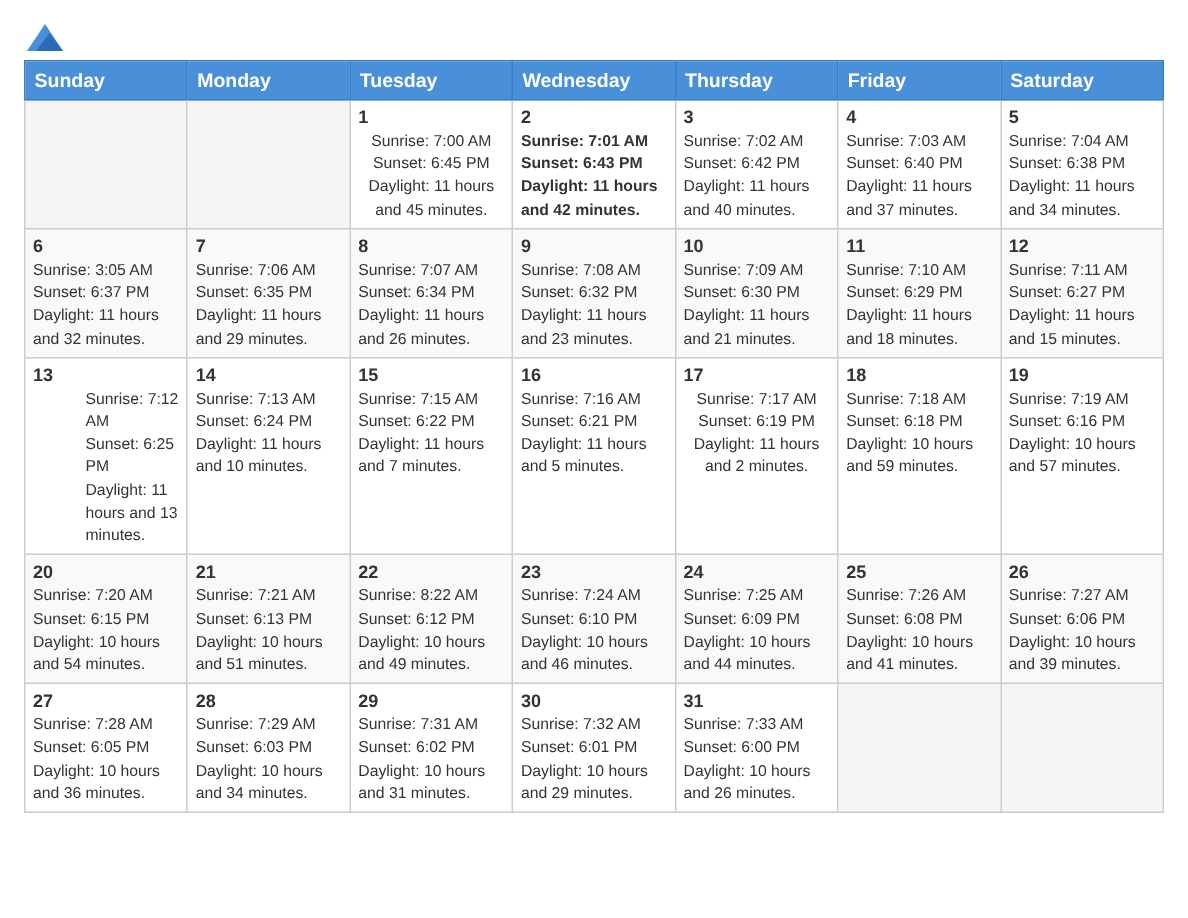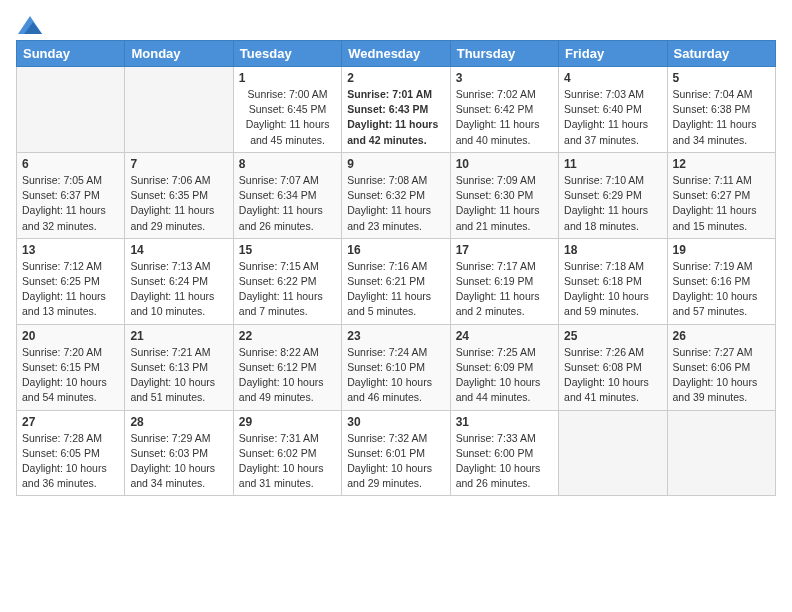--- a/index.html
+++ b/index.html
@@ -158,21 +158,21 @@
         <td>
           <span class="day-num">5</span>
           <div class="day-info" style="white-space: pre-line;">Sunrise: 7:04 AM
 Sunset: 6:38 PM
 Daylight: 11 hours and 34 minutes.</div>
         </td>
       </tr>
       <tr>
         <td>
           <span class="day-num">6</span>
-          <div class="day-info" style="white-space: pre-line;">Sunrise: 7:05 AM
+          <div class="day-info" style="white-space: pre-line;">Sunrise: 3:05 AM
 Sunset: 6:37 PM
 Daylight: 11 hours and 32 minutes.</div>
         </td>
         <td>
           <span class="day-num">7</span>
           <div class="day-info" style="white-space: pre-line;">Sunrise: 7:06 AM
 Sunset: 6:35 PM
 Daylight: 11 hours and 29 minutes.</div>
         </td>
         <td>
@@ -202,21 +202,21 @@
         <td>
           <span class="day-num">12</span>
           <div class="day-info" style="white-space: pre-line;">Sunrise: 7:11 AM
 Sunset: 6:27 PM
 Daylight: 11 hours and 15 minutes.</div>
         </td>
       </tr>
       <tr>
         <td>
           <span class="day-num">13</span>
-          <div class="day-info" style="white-space: pre-line;">Sunrise: 7:12 AM
+          <div class="day-info" style="white-space: pre-line; margin-left: 35px;">Sunrise: 7:12 AM
 Sunset: 6:25 PM
 Daylight: 11 hours and 13 minutes.</div>
         </td>
         <td>
           <span class="day-num">14</span>
           <div class="day-info" style="white-space: pre-line;">Sunrise: 7:13 AM
 Sunset: 6:24 PM
 Daylight: 11 hours and 10 minutes.</div>
         </td>
         <td>
@@ -226,21 +226,21 @@
 Daylight: 11 hours and 7 minutes.</div>
         </td>
         <td>
           <span class="day-num">16</span>
           <div class="day-info" style="white-space: pre-line;">Sunrise: 7:16 AM
 Sunset: 6:21 PM
 Daylight: 11 hours and 5 minutes.</div>
         </td>
         <td>
           <span class="day-num">17</span>
-          <div class="day-info" style="white-space: pre-line;">Sunrise: 7:17 AM
+          <div class="day-info" style="white-space: pre-line; text-align: center;">Sunrise: 7:17 AM
 Sunset: 6:19 PM
 Daylight: 11 hours and 2 minutes.</div>
         </td>
         <td>
           <span class="day-num">18</span>
           <div class="day-info" style="white-space: pre-line;">Sunrise: 7:18 AM
 Sunset: 6:18 PM
 Daylight: 10 hours and 59 minutes.</div>
         </td>
         <td>

